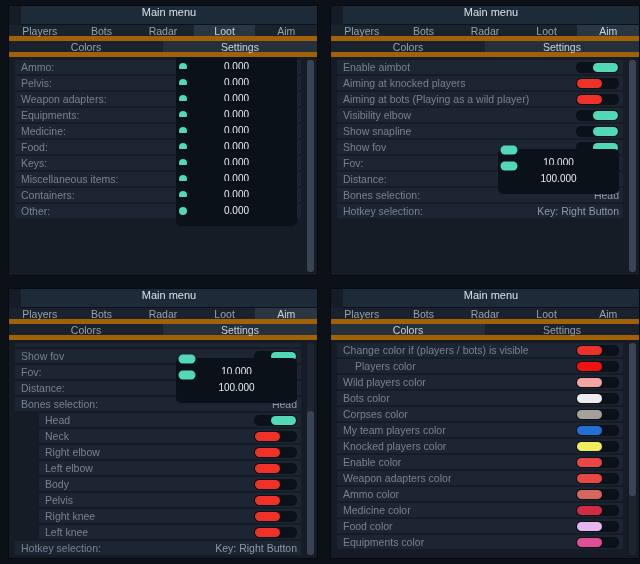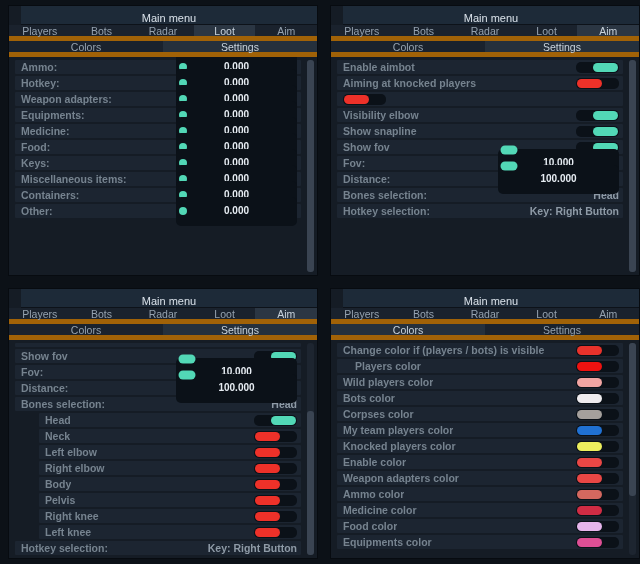--- a/index.html
+++ b/index.html
@@ -12,34 +12,34 @@
   }
   *{margin:0;padding:0;box-sizing:border-box;}
   body{font-family:"Liberation Sans",sans-serif;background:var(--page-bg);}
   #app{position:relative;width:640px;height:564px;background:var(--page-bg);overflow:hidden;}
   .panel{position:absolute;width:310px;height:271px;background:var(--panel-bg);
     border:1px solid #070b10;display:flex;flex-direction:column;}
   .panel.tl{left:8px;top:5px;}
   .panel.tr{left:330px;top:5px;}
   .panel.bl{left:8px;top:288px;}
   .panel.br{left:330px;top:288px;}
-  .titlebar{height:19px;background:var(--titlebar-bg);display:flex;align-items:flex-end;
+  .titlebar{height:19px;background:var(--titlebar-bg);display:flex;align-items:flex-start;
     justify-content:center;border-bottom:1px solid #0d1219;flex:0 0 auto;margin-left:12px;}
   .title-text{font-size:11px;color:var(--title);}
   .tabs,.subtabs{height:16px;background:var(--tabbar-bg);display:flex;flex:0 0 auto;
     border-bottom:5px solid #a16207;}
   .tab,.subtab{flex:1;display:flex;align-items:center;justify-content:center;
     font-size:10.5px;color:var(--tab-text);cursor:default;}
   .tab.active,.subtab.active{background:var(--tab-active-bg);color:var(--tab-active-text);}
   .subtab.active{background:var(--subtab-active-bg);}
   .content{position:relative;flex:1;display:flex;flex-direction:column;gap:2px;
     padding:3px 16px 3px 6px;overflow:hidden;}
   .row{height:14px;flex:0 0 auto;background:var(--row-bg);border-radius:1px;
     display:flex;align-items:center;justify-content:space-between;
-    padding:0 4px 0 6px;font-weight:bold;}
+    padding:0 4px 0 6px;}
   .row.partial{height:4px;}
   .row.inset{margin-left:24px;}
   .label{font-size:10.5px;color:var(--label);white-space:nowrap;overflow:hidden;}
   .label.lab-ind{padding-left:12px;}
   .select-val{font-size:10.5px;color:var(--select-val);white-space:nowrap;}
   .slider{position:relative;width:121px;height:29px;background:var(--track-bg);
     border-radius:5px;display:flex;align-items:center;justify-content:center;flex:0 0 auto;}
   .slider-val{font-size:10px;color:var(--value);line-height:1;}
   .knob{position:absolute;top:50%;transform:translate(-50%,-50%);background:var(--teal);}
   .knob.dot{width:8px;height:8px;border-radius:50%;}
@@ -75,21 +75,21 @@
       </div>
       <div class="content">
         <div class="row">
           <span class="label">Ammo:</span>
           <div class="slider">
             <div class="knob dot" style="left: 6%;"></div>
             <span class="slider-val">0.000</span>
           </div>
         </div>
         <div class="row">
-          <span class="label">Hotkey:</span>
+          <span class="label">Pelvis:</span>
           <div class="slider">
             <div class="knob dot" style="left: 6%;"></div>
             <span class="slider-val">0.000</span>
           </div>
         </div>
         <div class="row">
           <span class="label">Weapon adapters:</span>
           <div class="slider">
             <div class="knob dot" style="left: 6%;"></div>
             <span class="slider-val">0.000</span>
@@ -171,20 +171,21 @@
             <div class="pill on"></div>
           </div>
         </div>
         <div class="row">
           <span class="label">Aiming at knocked players</span>
           <div class="toggle">
             <div class="pill off"></div>
           </div>
         </div>
         <div class="row">
+          <span class="label">Aiming at bots (Playing as a wild player)</span>
           <div class="toggle">
             <div class="pill off"></div>
           </div>
         </div>
         <div class="row">
           <span class="label">Visibility elbow</span>
           <div class="toggle">
             <div class="pill on"></div>
           </div>
         </div>
@@ -274,27 +275,27 @@
             <div class="pill on"></div>
           </div>
         </div>
         <div class="row inset">
           <span class="label">Neck</span>
           <div class="toggle">
             <div class="pill off"></div>
           </div>
         </div>
         <div class="row inset">
+          <span class="label">Right elbow</span>
+          <div class="toggle">
+            <div class="pill off"></div>
+          </div>
+        </div>
+        <div class="row inset">
           <span class="label">Left elbow</span>
-          <div class="toggle">
-            <div class="pill off"></div>
-          </div>
-        </div>
-        <div class="row inset">
-          <span class="label">Right elbow</span>
           <div class="toggle">
             <div class="pill off"></div>
           </div>
         </div>
         <div class="row inset">
           <span class="label">Body</span>
           <div class="toggle">
             <div class="pill off"></div>
           </div>
         </div>

